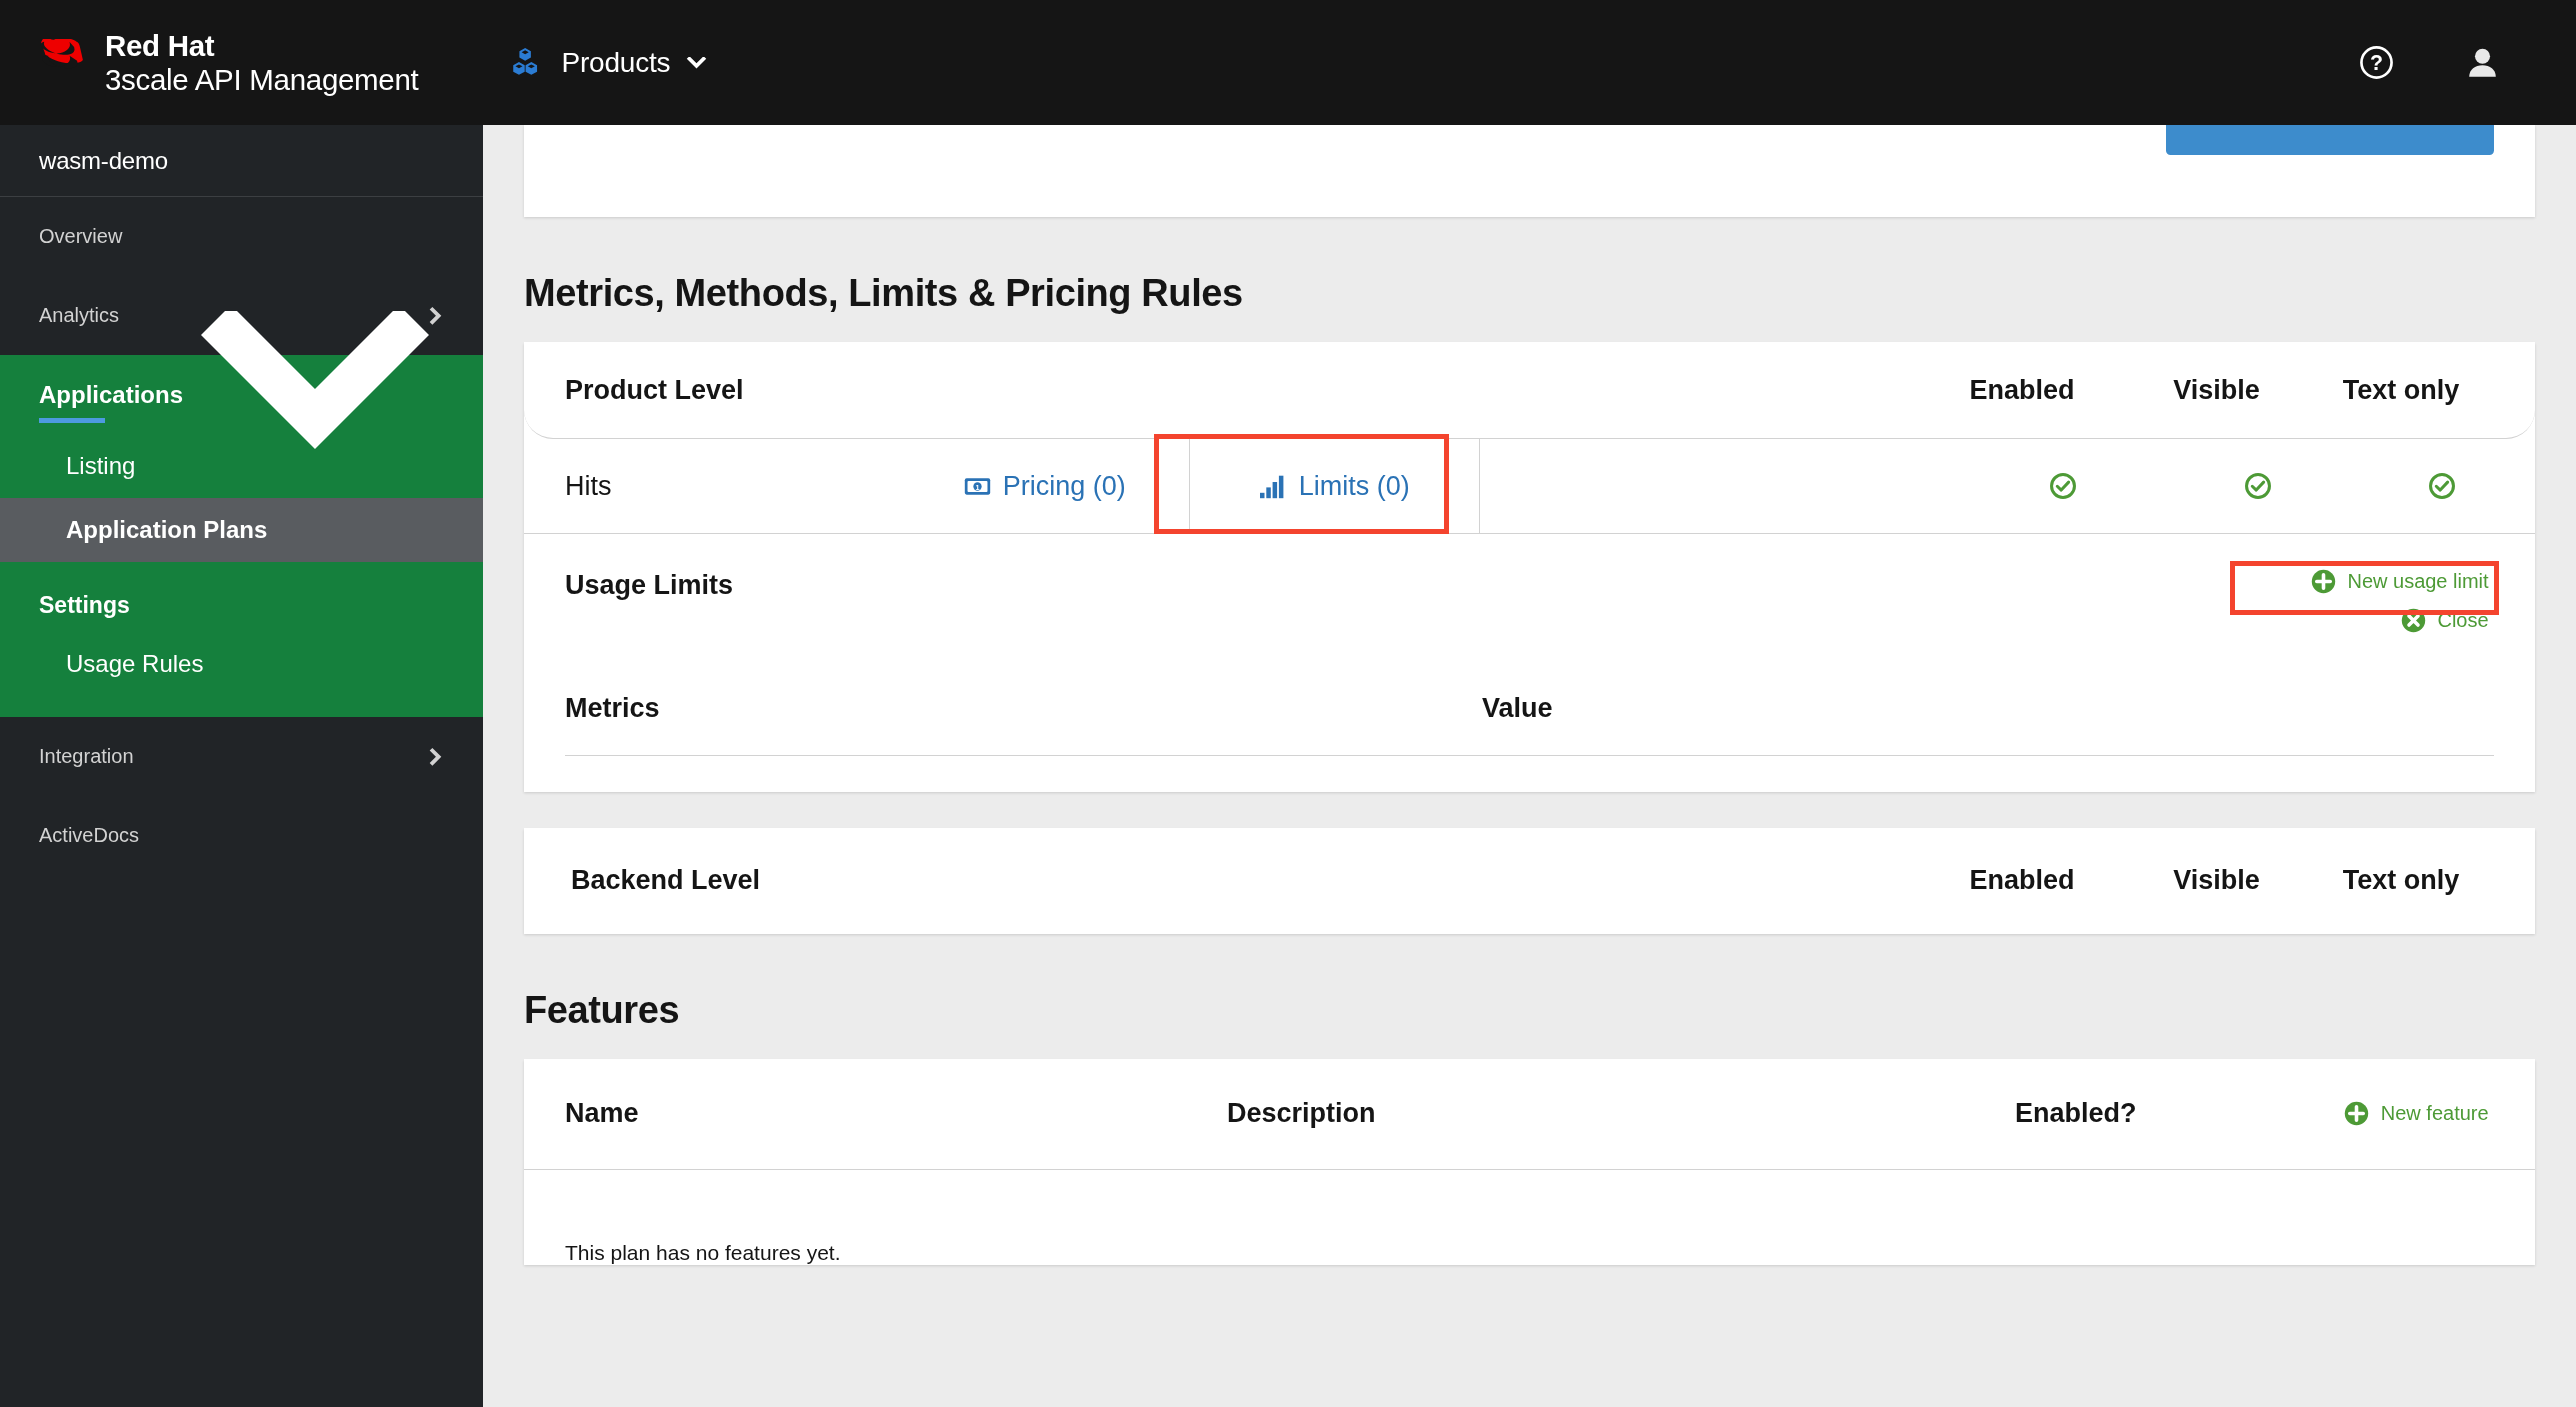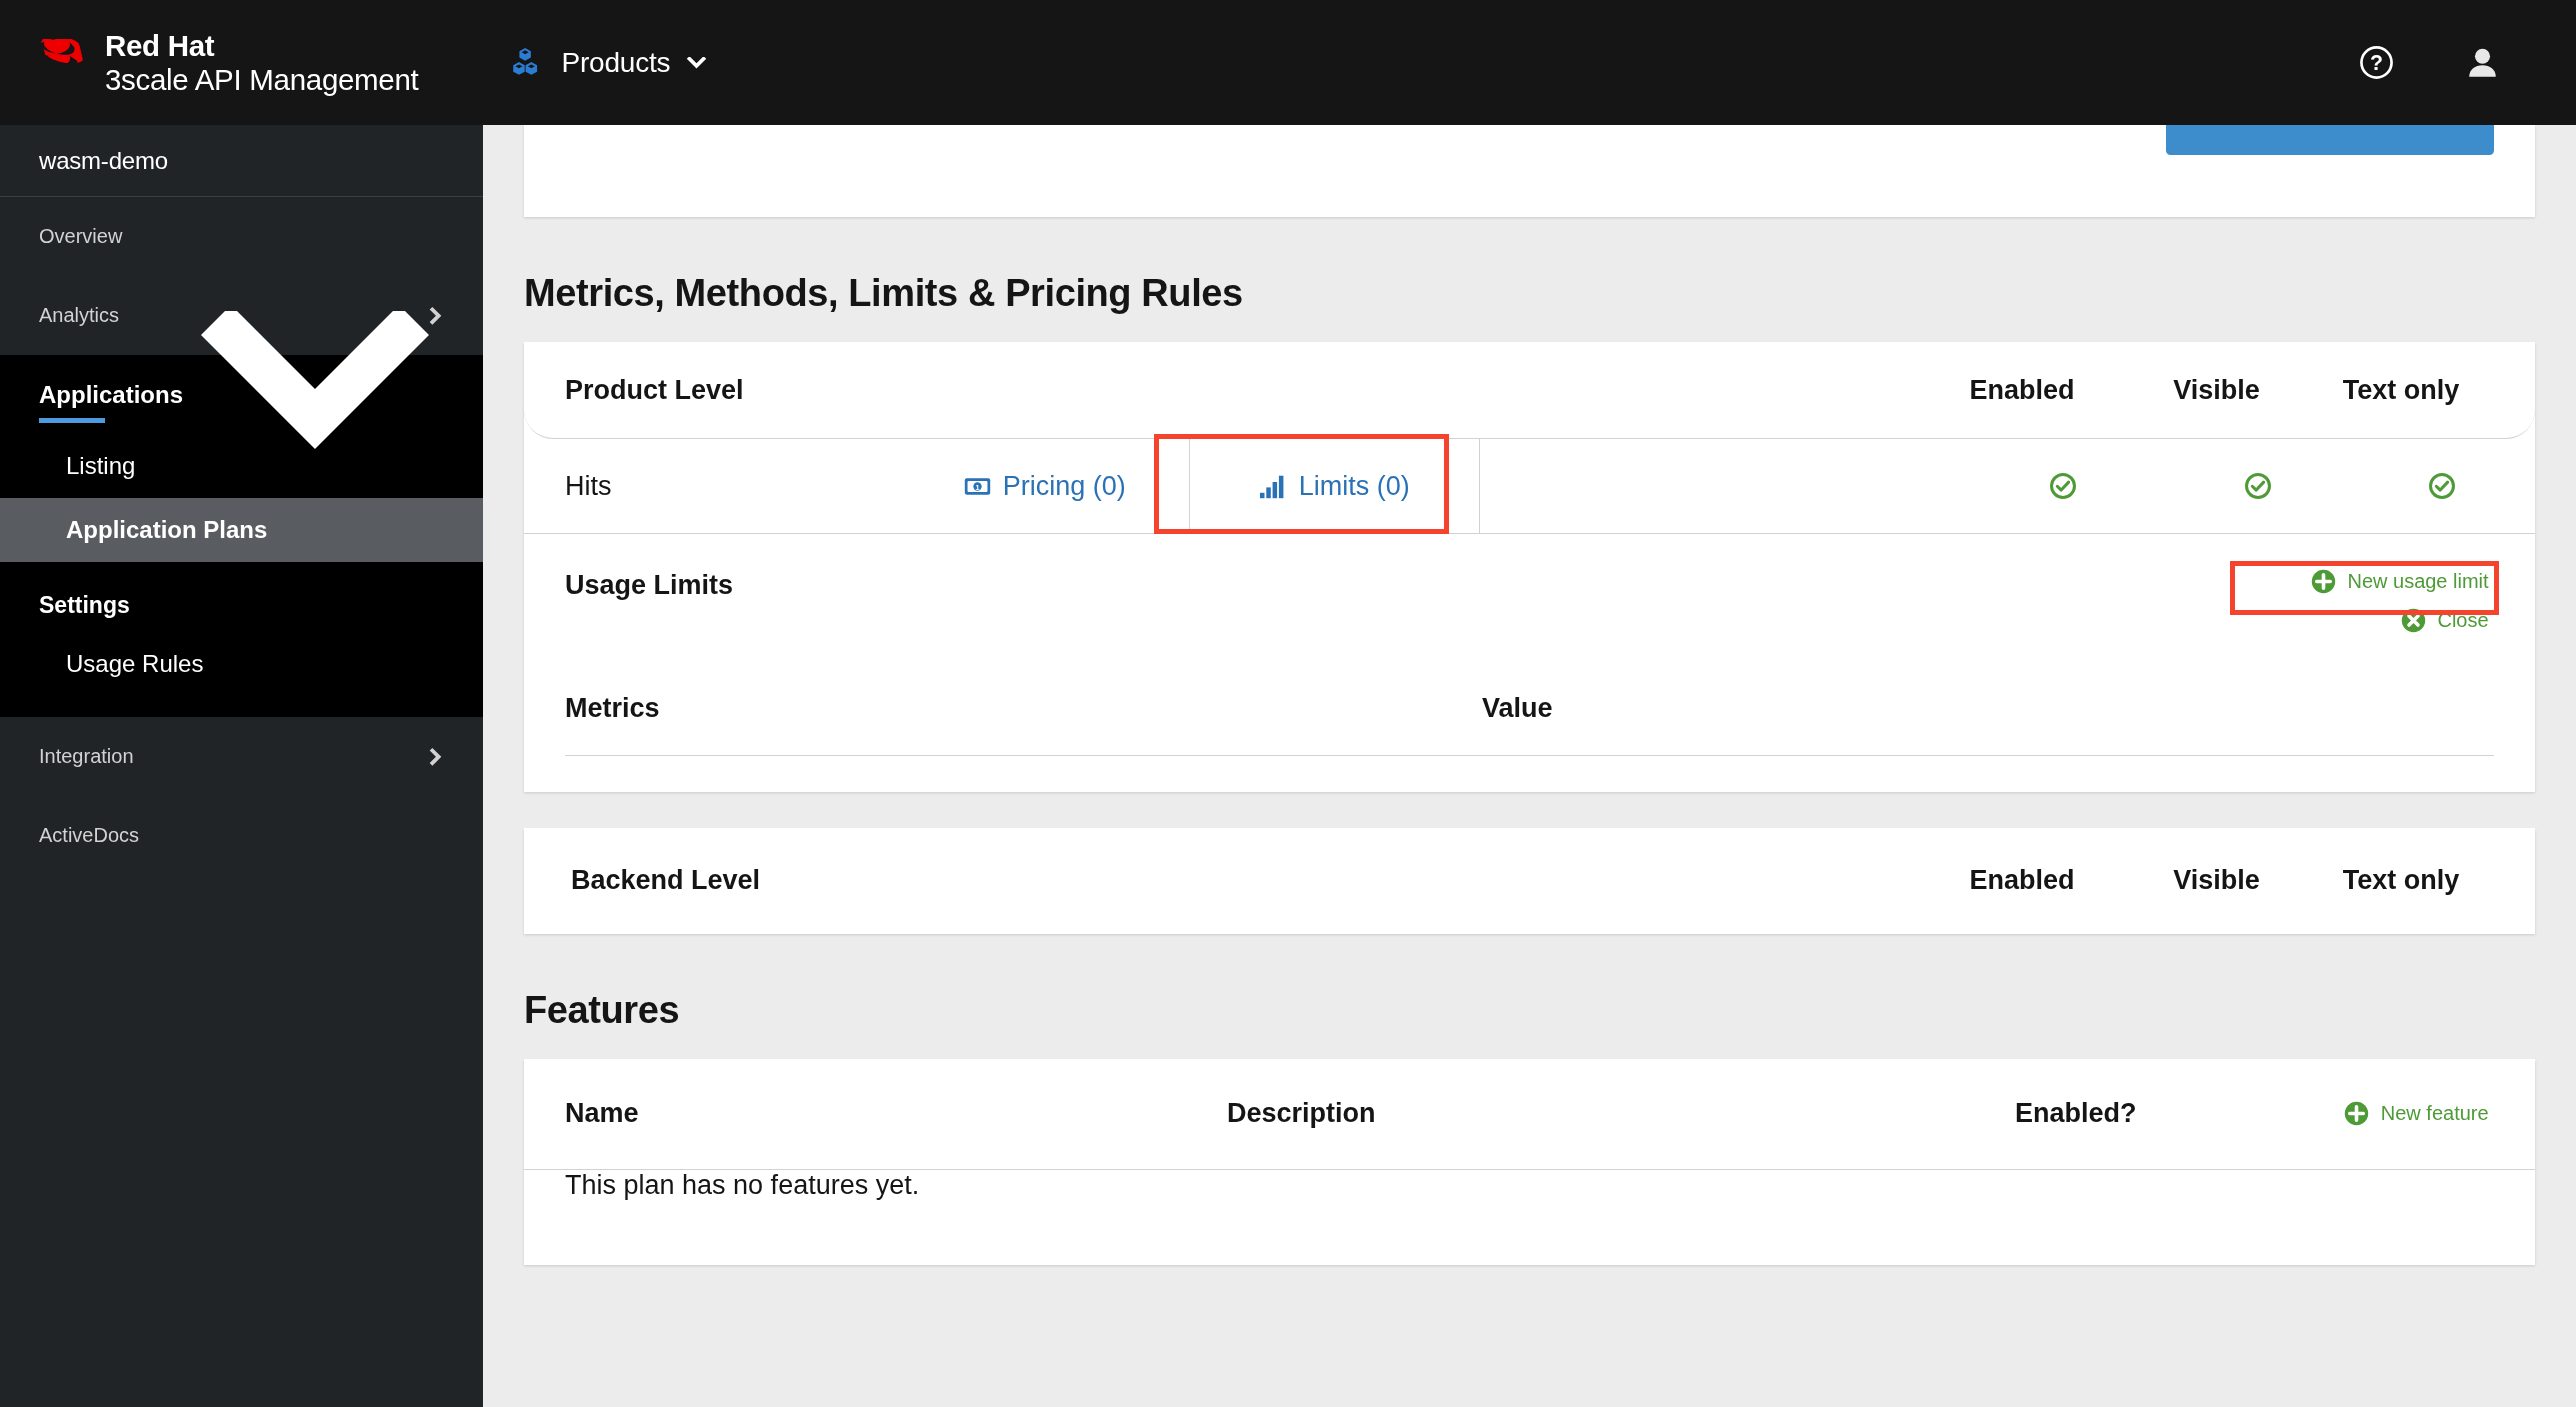--- a/index.html
+++ b/index.html
@@ -106,21 +106,21 @@
     padding: 0 36px 0 39px;
     color: #d2d2d2;
     font-size: 20px;
     cursor: pointer;
     position: relative;
   }
   .nav-item .nav-label { flex: 1; }
   .nav-item .nav-arrow { width: 19.7px; height: 19.7px; flex: none; }
 
   .nav-group {
-    background: #000000;
+    background: #15803d;
   }
   .nav-group-header {
     height: 79px;
     display: flex;
     align-items: center;
     padding: 0 36px 0 39px;
     color: #ffffff;
     font-size: 24px;
     font-weight: bold;
     cursor: pointer;
@@ -320,24 +320,24 @@
     height: 111px;
     padding: 0 41px;
     border-bottom: 0.9px solid #d2d2d2;
   }
   .fh { font-size: 27px; font-weight: bold; color: #151515; }
   .fh-name { width: 662px; }
   .fh-desc { width: 788px; }
   .fh-enabled { width: 295px; }
   .ftable-row {
     display: flex;
-    align-items: flex-start;
+    align-items: flex-end;
     height: 95px;
     padding: 0 41px;
-    font-size: 27px;
+    font-size: 21px;
     color: #151515;
   }
 
   .gap-24 { height: 21.5px; }
   .gap-40 { height: 36px; }
 </style>
 </head>
 <body>
 
 <div id="masthead">

